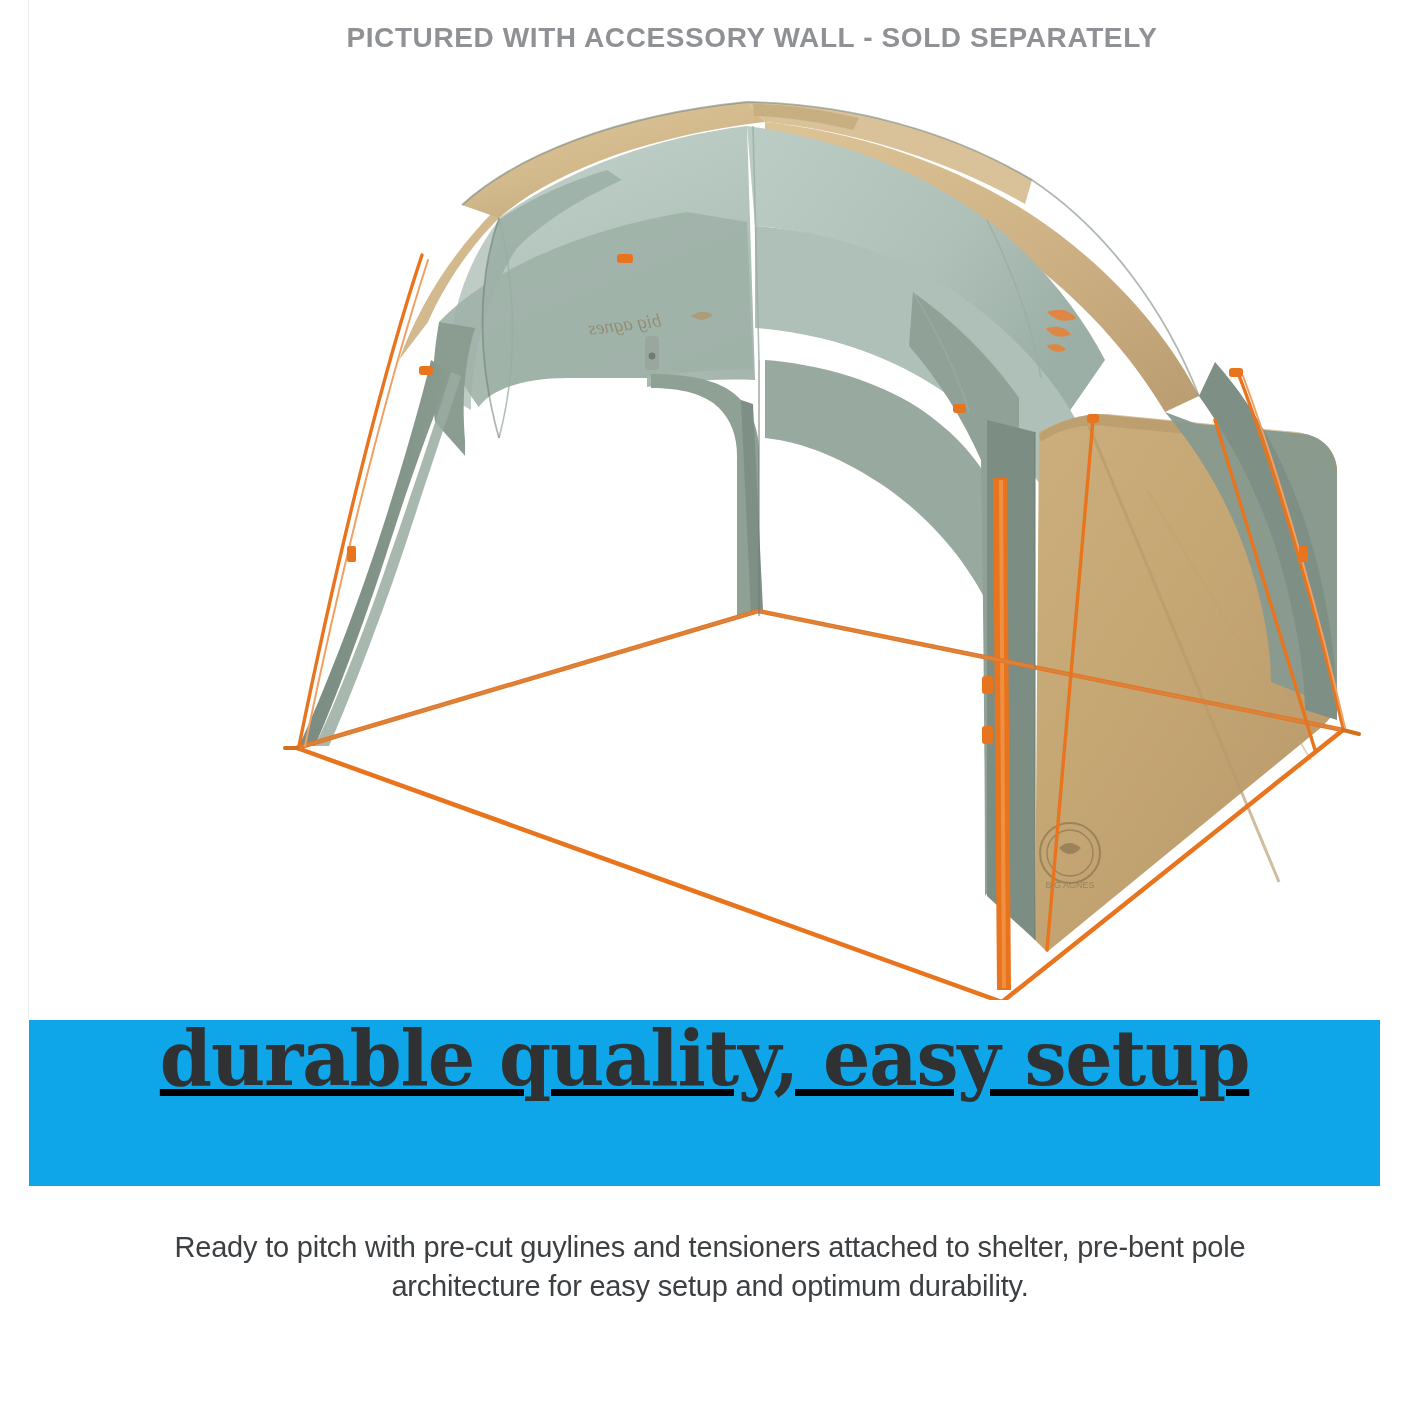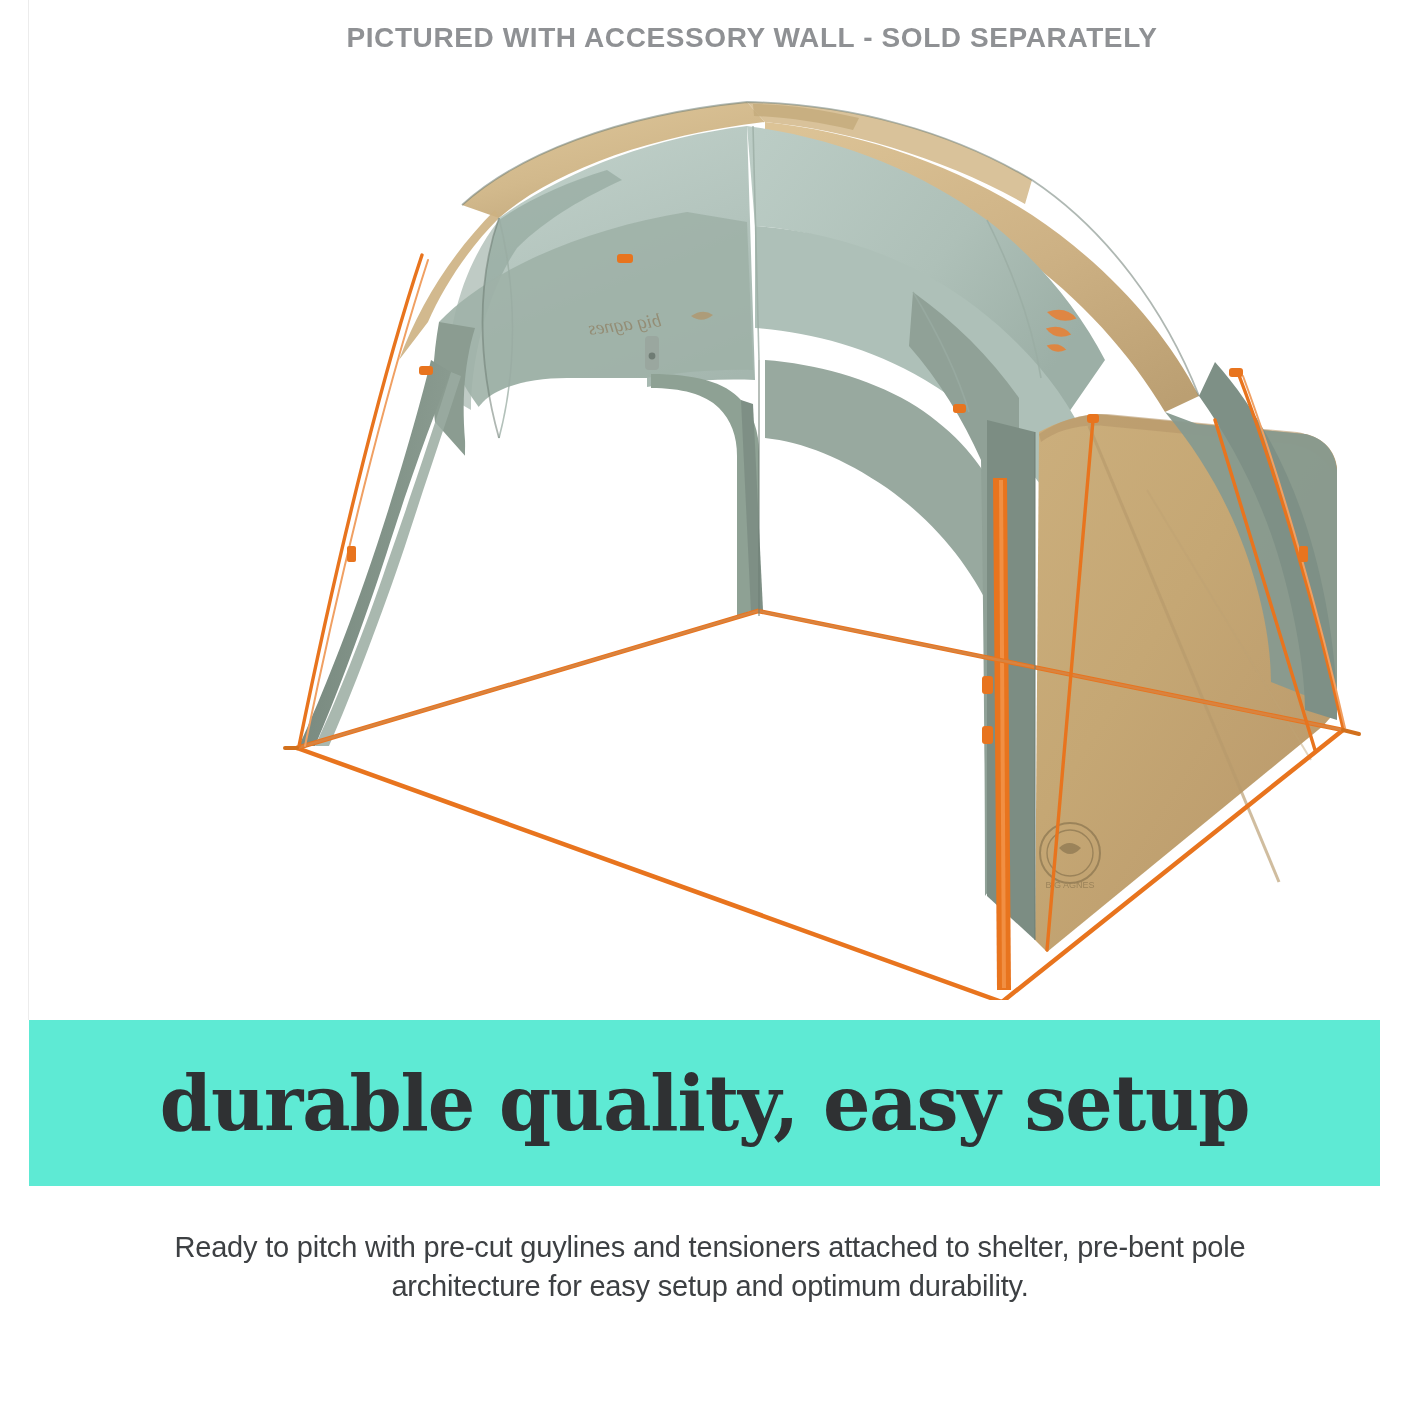--- a/index.html
+++ b/index.html
@@ -59,24 +59,24 @@
   }
   .tent-wrap svg { display: block; width: 1410px; height: 940px; }
 
   
   .band {
     position: absolute;
     left: 29px;
     top: 1020px;
     width: 1351px;
     height: 166px;
-    background: #5eead4;
+    background: #0ea5e9;
     display: flex;
-    align-items: center;
     justify-content: center;
+    text-decoration: underline;
   }
   .band-title {
     font-family: "DejaVu Serif", "Liberation Serif", serif;
     font-weight: 700;
     font-size: 77px;
     line-height: 1;
     color: #2f3133;
     letter-spacing: -1.2px;
     white-space: nowrap;
     transform: scaleX(0.97);

